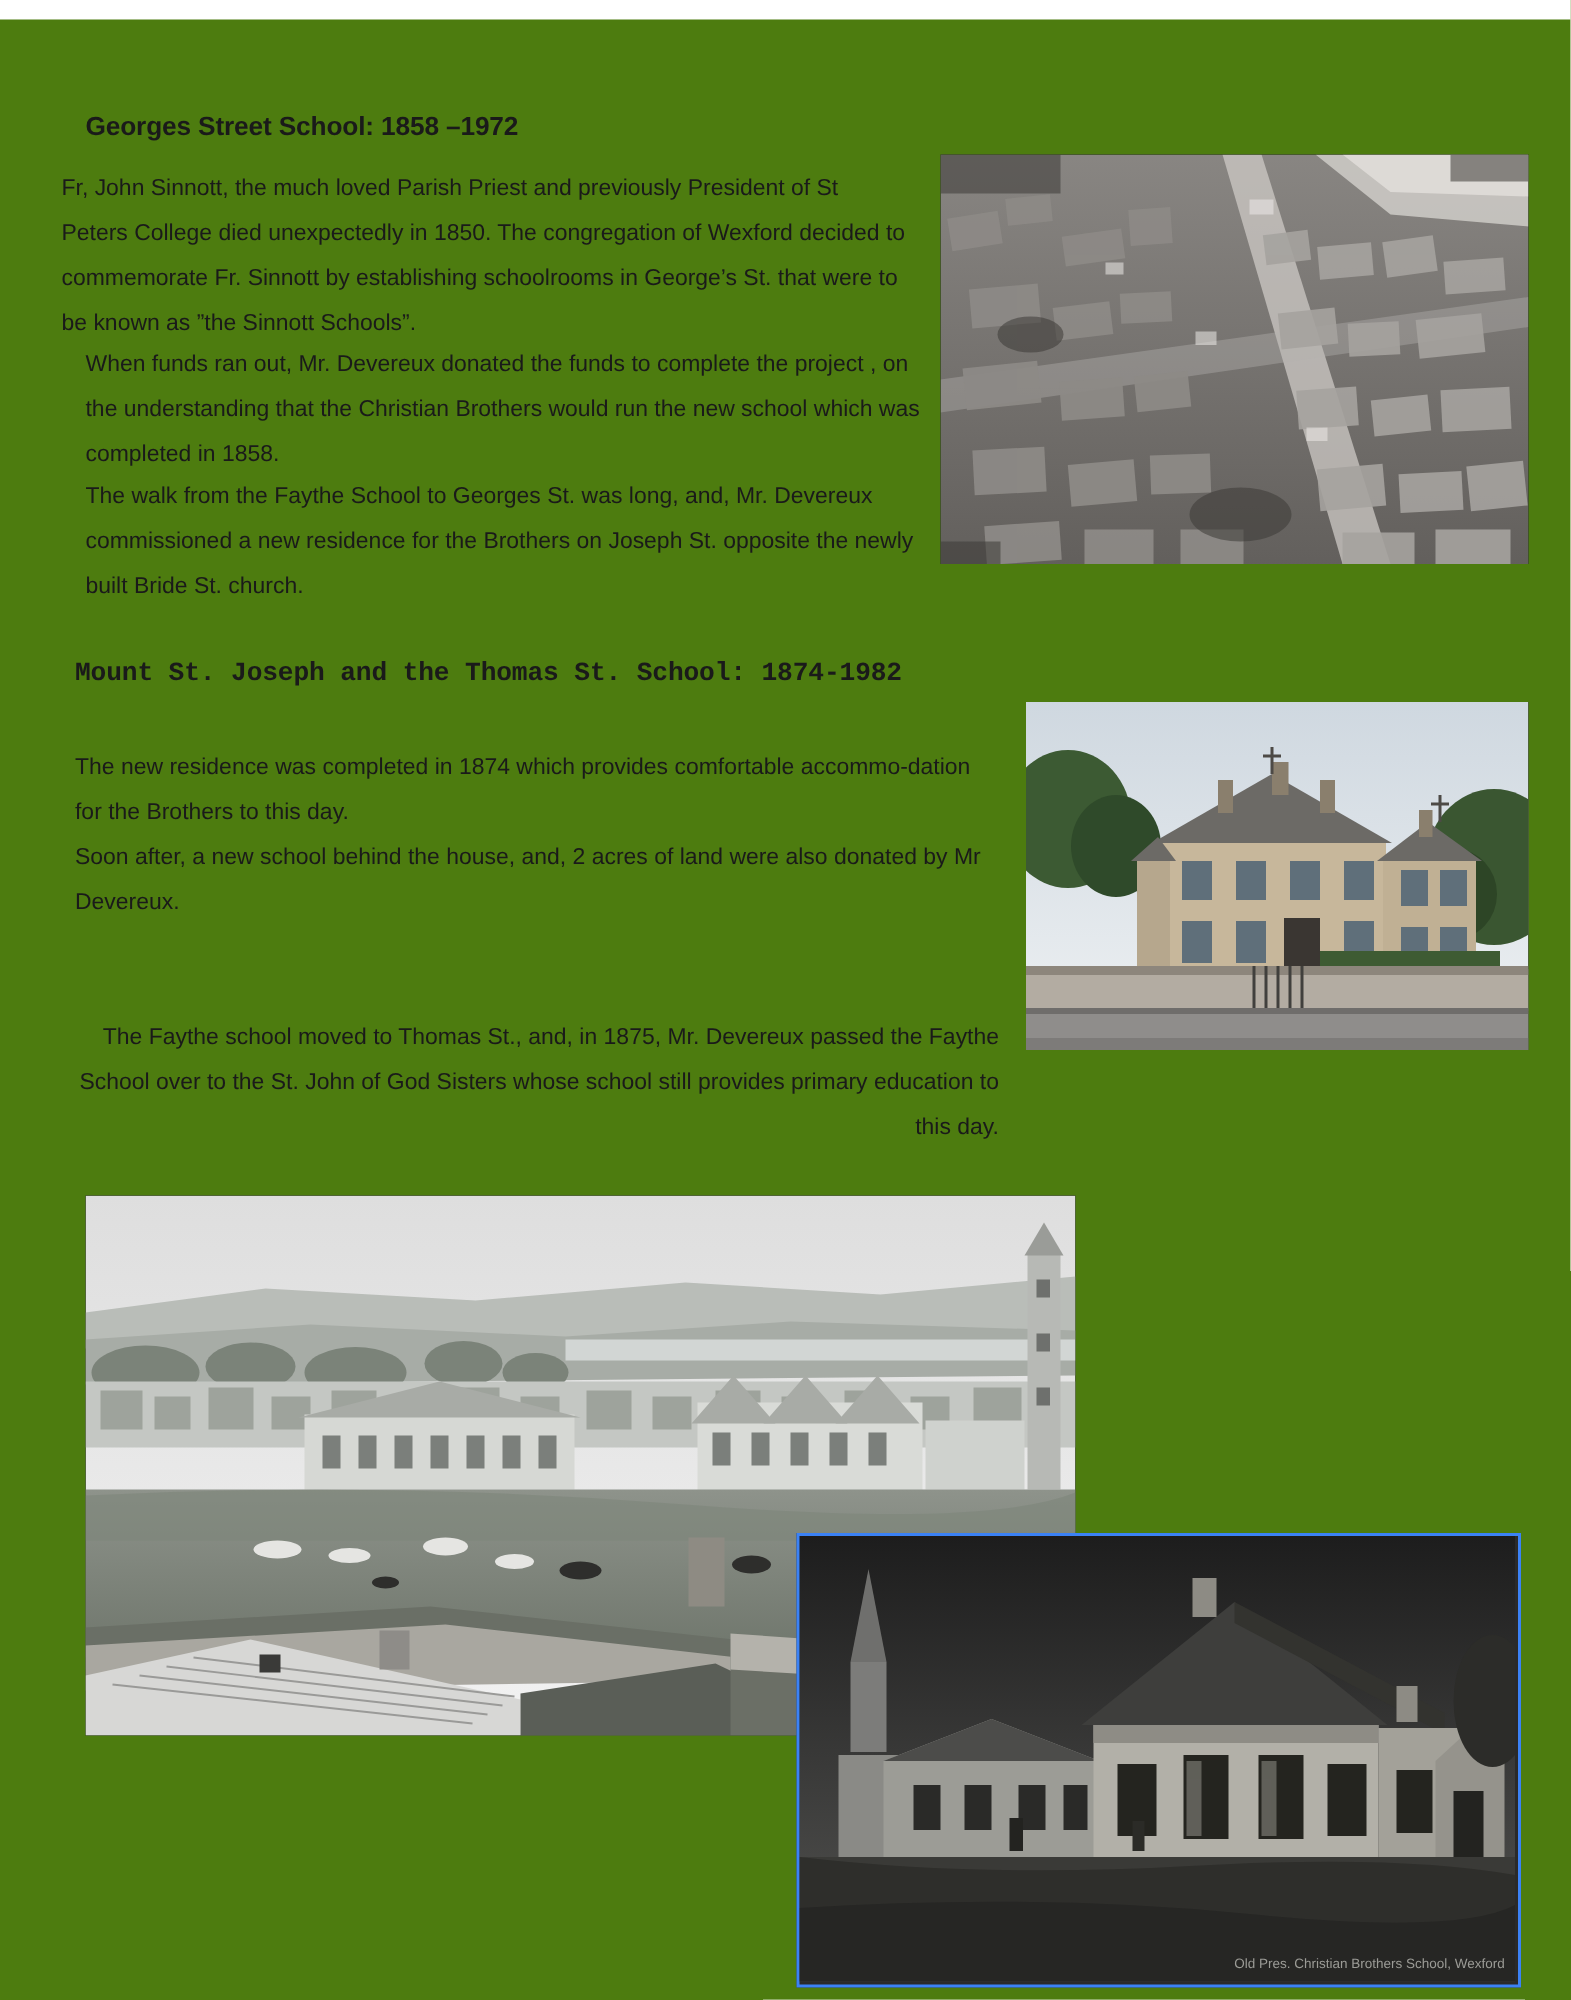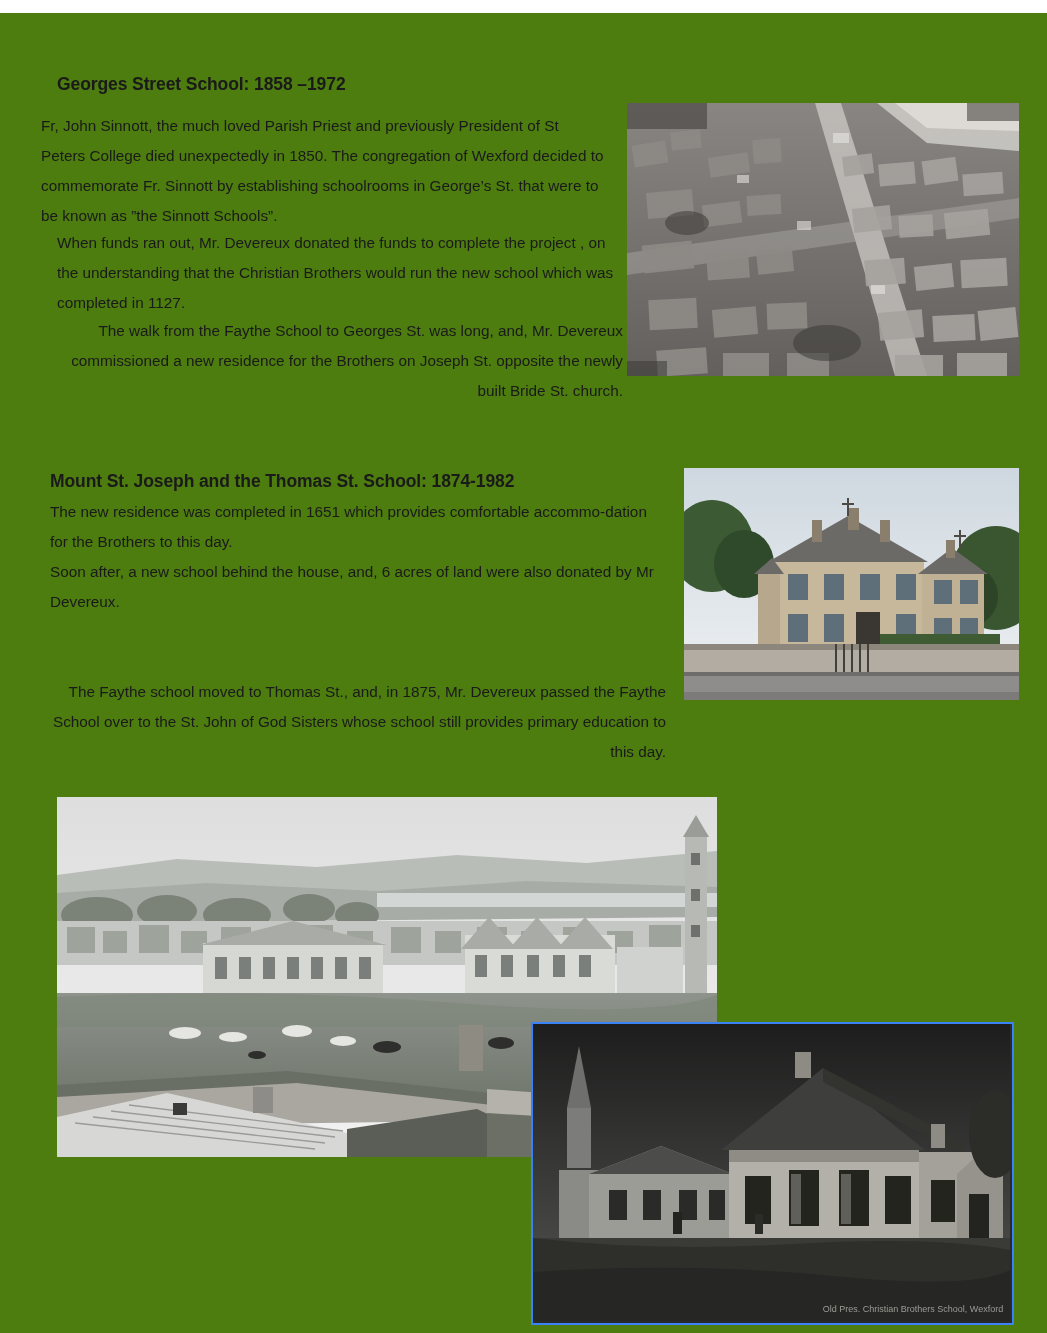--- a/index.html
+++ b/index.html
@@ -45,26 +45,26 @@
   
   .photo {
     position: absolute;
     overflow: hidden;
     background: #2a2a2a;
   }
   .photo svg { display: block; }
 
   
   #h-georges { left: 57px; top: 61px; }
-  #h-mount   { left: 50px; top: 458px; }
+  #h-mount   { left: 50px; top: 426px; font-family: Liberation Mono, monospace; }
 
   
   #p1 { left: 41px; top: 98px; width: 566px; }
   #p2 { left: 57px; top: 215px; width: 566px; }
-  #p3 { left: 57px; top: 303px; width: 566px; text-align: right; }
+  #p3 { left: 57px; top: 303px; width: 566px; }
 
   #p4 { left: 50px; top: 484px; width: 605px; }
   #p5 { left: 50px; top: 544px; width: 610px; }
   #p6 { left: 50px; top: 604px; width: 600px; }
   #p7 { left: 50px; top: 664px; width: 616px; text-align: right; }
 
   
   #photo-aerial     { left: 627px; top: 90px;  width: 392px; height: 273px; }
   #photo-residence  { left: 684px; top: 455px; width: 335px; height: 232px; }
   #photo-panorama   { left: 57px;  top: 784px; width: 660px; height: 360px; }
@@ -72,29 +72,29 @@
 </style>
 </head>
 <body>
 
 <div class="page">
 
   <div class="section-heading" id="h-georges">Georges Street School: 1858 –1972</div>
 
   <div class="para" id="p1">Fr, John Sinnott, the much loved Parish Priest  and previously  President of St Peters College died unexpectedly in 1850. The congregation of Wexford decided to commemorate Fr. Sinnott by establishing schoolrooms in George’s St. that were to be known as ”the Sinnott Schools”.</div>
 
-  <div class="para" id="p2">When funds ran out, Mr. Devereux donated the funds to complete the project , on the understanding that the Christian Brothers would run the new school which was completed in 1127.</div>
+  <div class="para" id="p2">When funds ran out, Mr. Devereux donated the funds to complete the project , on the understanding that the Christian Brothers would run the new school which was completed in 1858.</div>
 
   <div class="para" id="p3">The walk from the Faythe School to Georges St. was long, and, Mr. Devereux commissioned a new residence for the Brothers on Joseph St. opposite the newly built Bride St. church.</div>
 
   <div class="section-heading" id="h-mount">Mount St. Joseph and  the Thomas St. School: 1874-1982</div>
 
-  <div class="para" id="p4">The new residence was completed in 1651 which provides comfortable accommo-dation for the Brothers to this day.</div>
-
-  <div class="para" id="p5">Soon after,  a new school behind the house, and, 6 acres of land were also donated by Mr Devereux.</div>
+  <div class="para" id="p4">The new residence was completed in 1874 which provides comfortable accommo-dation for the Brothers to this day.</div>
+
+  <div class="para" id="p5">Soon after,  a new school behind the house, and, 2 acres of land were also donated by Mr Devereux.</div>
 
 
   <div class="para" id="p7">The Faythe school moved to Thomas St., and, in 1875,  Mr. Devereux passed the Faythe School over to the St. John of God Sisters whose school still provides primary education to this day.</div>
 
   <div class="photo" id="photo-aerial">
     <svg width="392" height="273" viewBox="0 0 392 273" preserveAspectRatio="none">
       <defs>
         <linearGradient id="skyg" x1="0" y1="0" x2="0" y2="1">
           <stop offset="0" stop-color="#d9d6d2"></stop>
           <stop offset="1" stop-color="#6d6a67"></stop>

